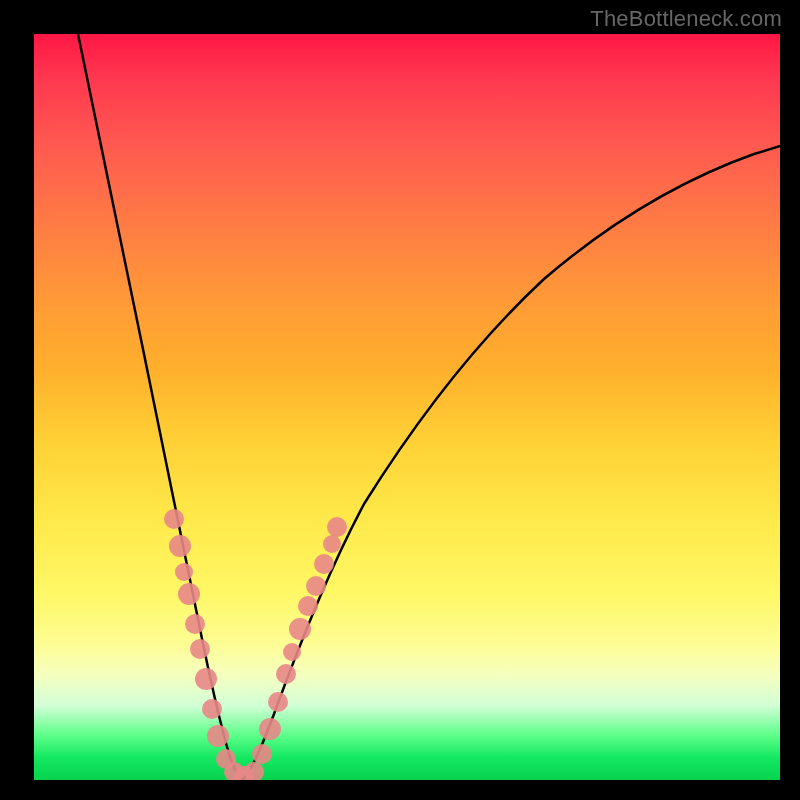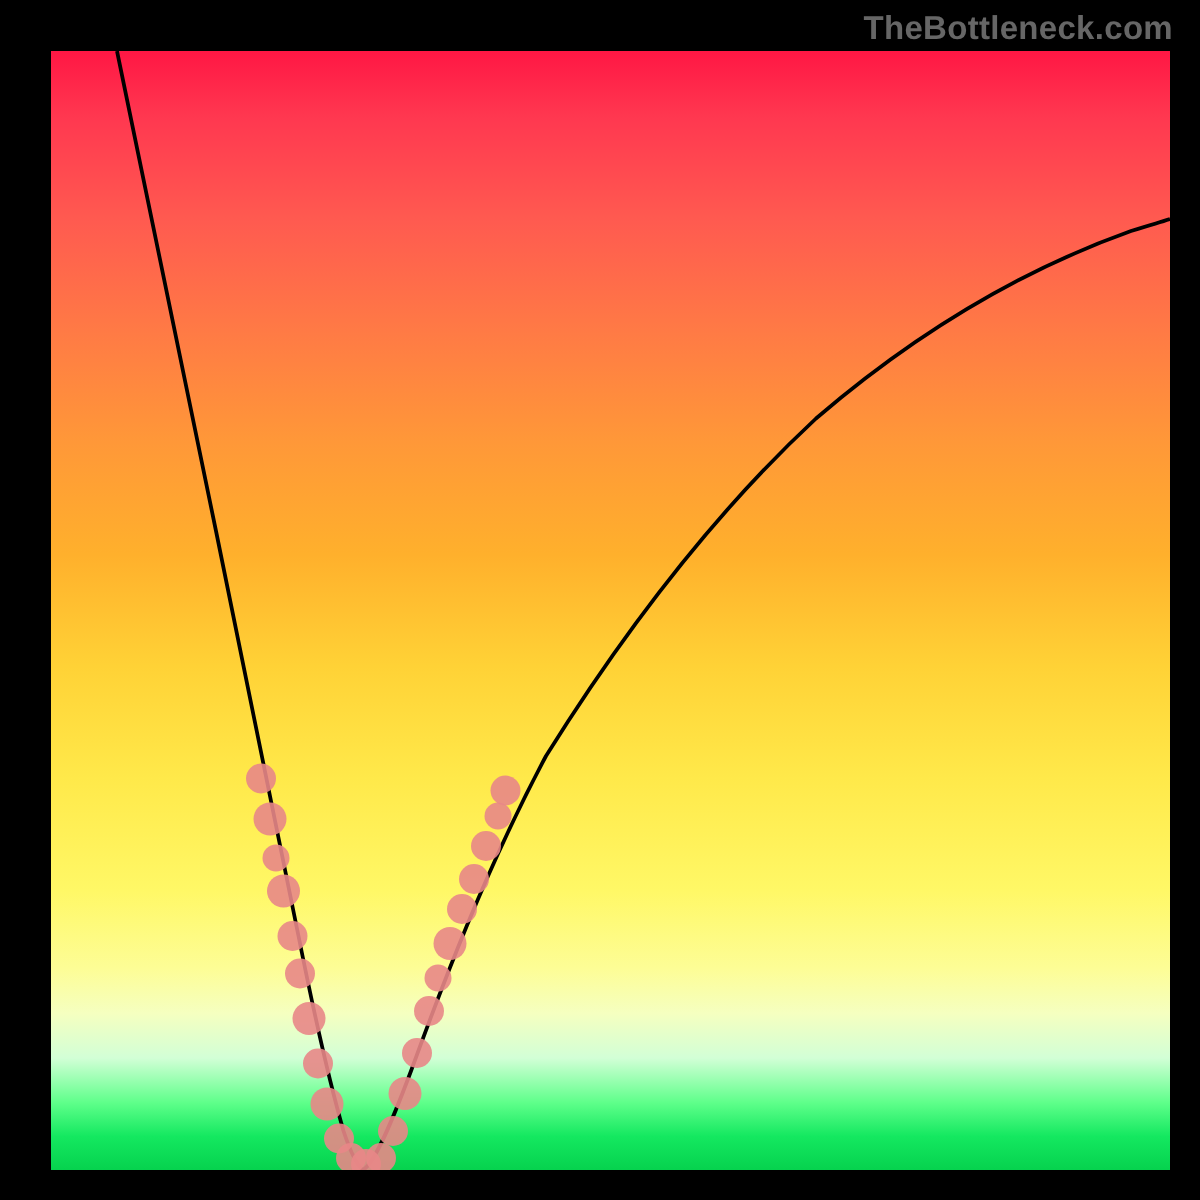--- a/index.html
+++ b/index.html
@@ -34,21 +34,21 @@
         #14e860 97%,
         #06d24e 100%
       );
     }
     .watermark {
       position: absolute;
       top: 6px;
       right: 18px;
       color: #666;
       font-size: 22px;
-      font-weight: 700;
+      font-weight: 400;
       letter-spacing: 0.2px;
     }
     .curve-svg {
       position: absolute;
       left: 34px;
       top: 34px;
       width: 746px;
       height: 746px;
       pointer-events: none;
     }

